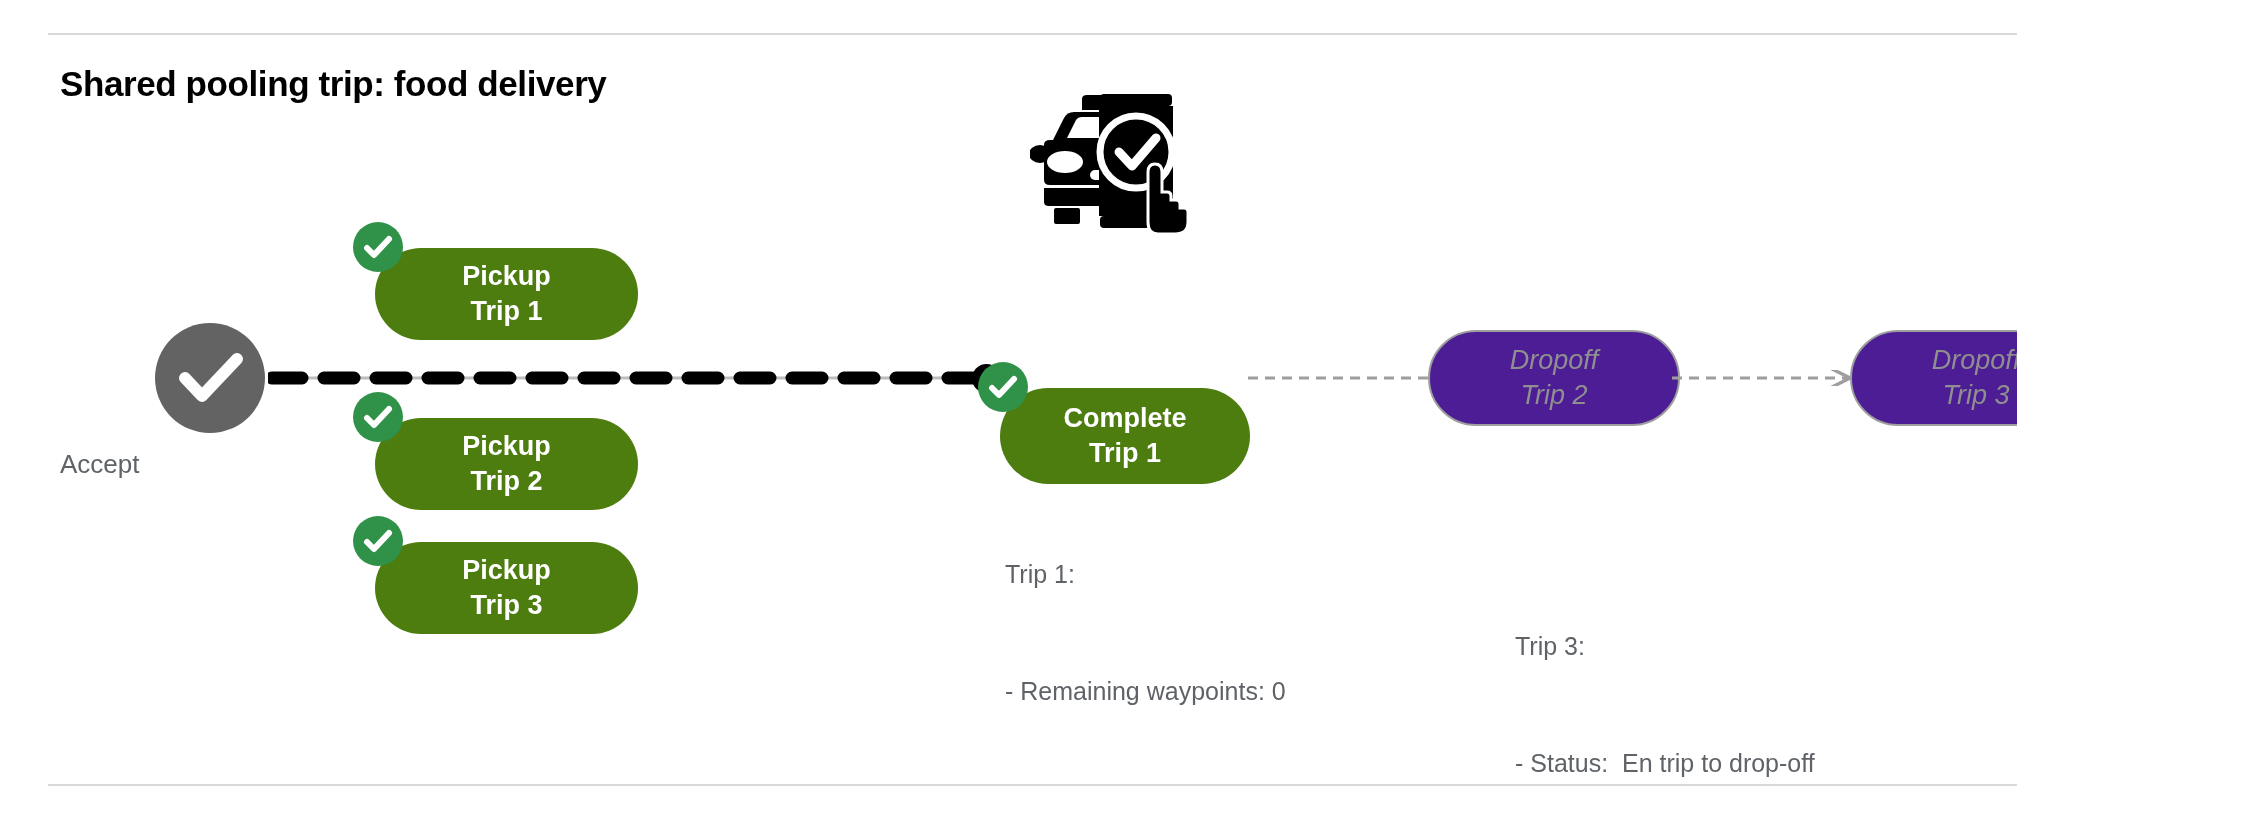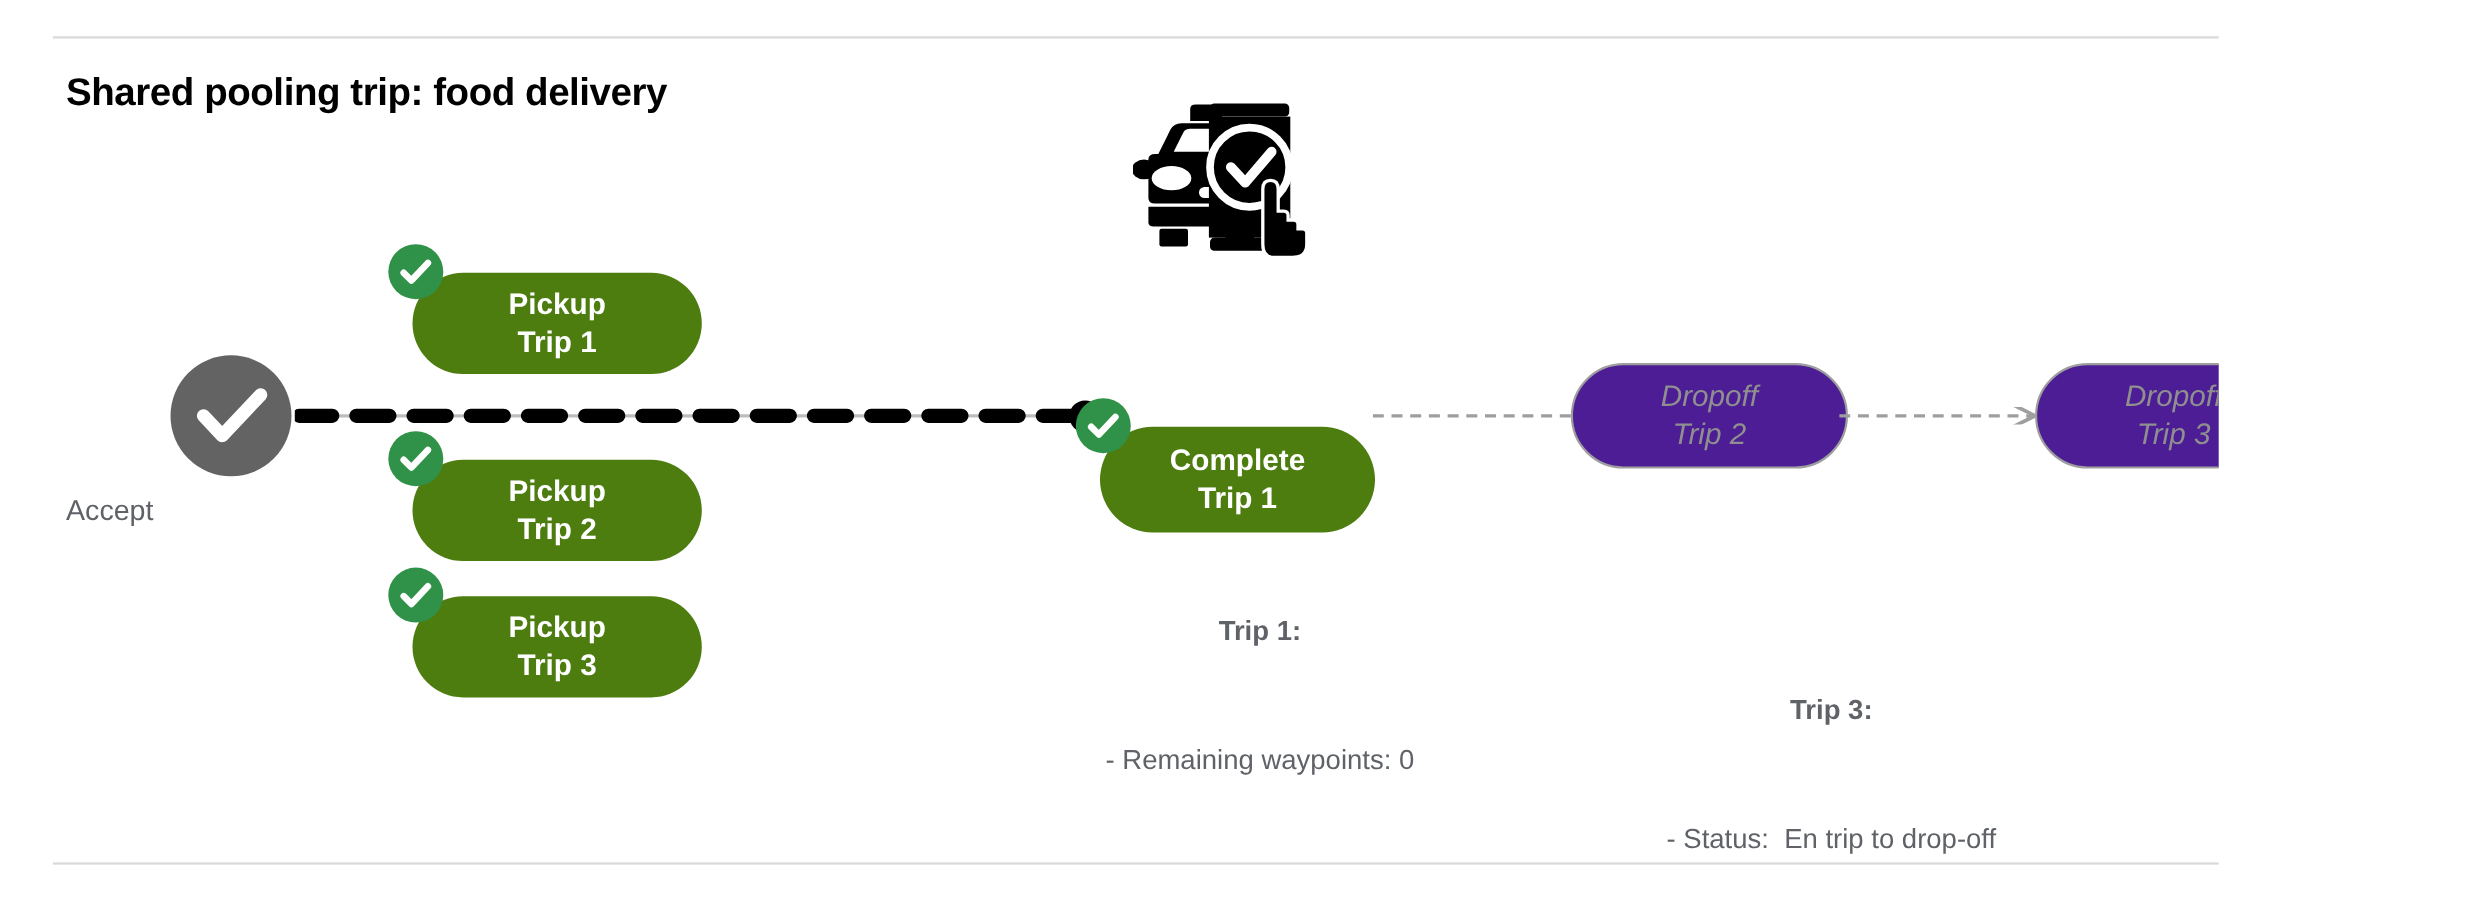--- a/index.html
+++ b/index.html
@@ -162,21 +162,21 @@
   #connector-2 { left: 1672px; top: 370px; width: 186px; }
 
   
   .detail-block {
     position: absolute;
     font-size: 25px;
     line-height: 39px;
     color: #5f6368;
     white-space: pre;
   }
-  .detail-block .hdr { font-weight: bold; text-align: center; }
+  .detail-block .hdr { font-weight: normal; }
   #details-trip12 { left: 1005px; top: 477px; }
   #details-trip3 { left: 1515px; top: 549px; }
 </style>
 </head>
 <body>
 
 <div id="canvas">
 
   <div class="divider" id="divider-top"></div>
   <div class="divider" id="divider-bottom"></div>

